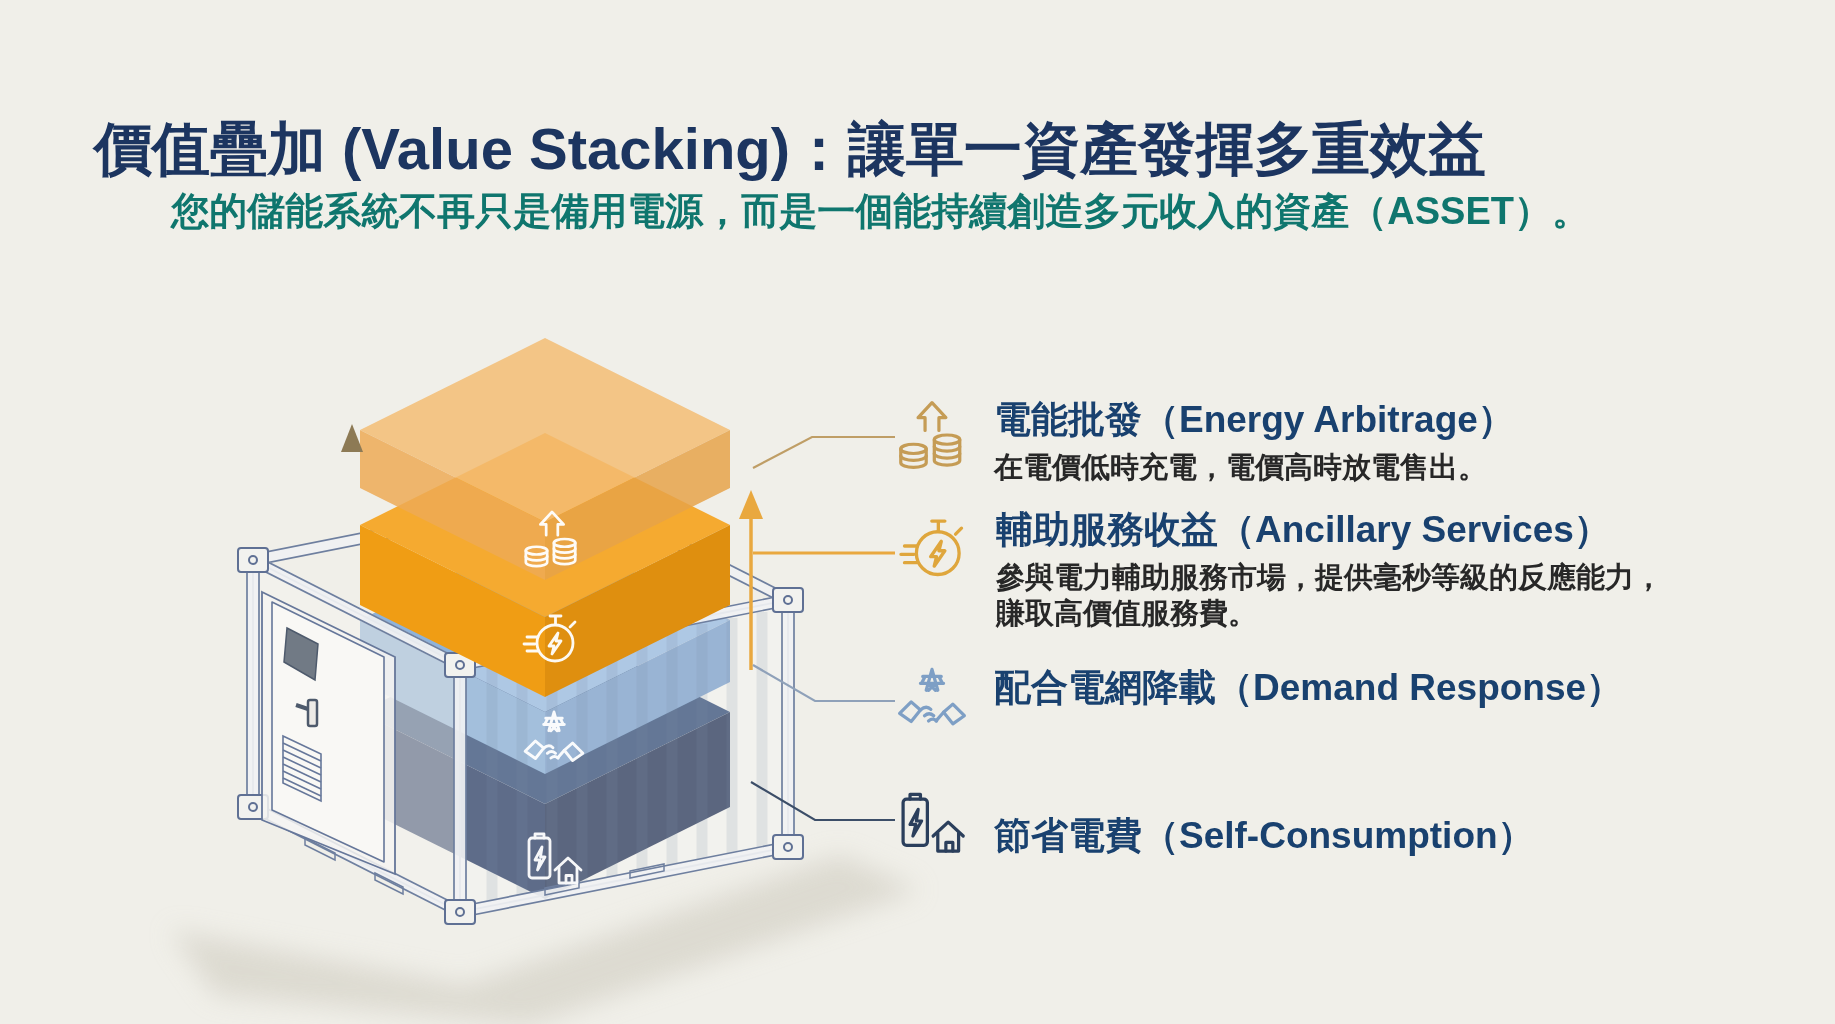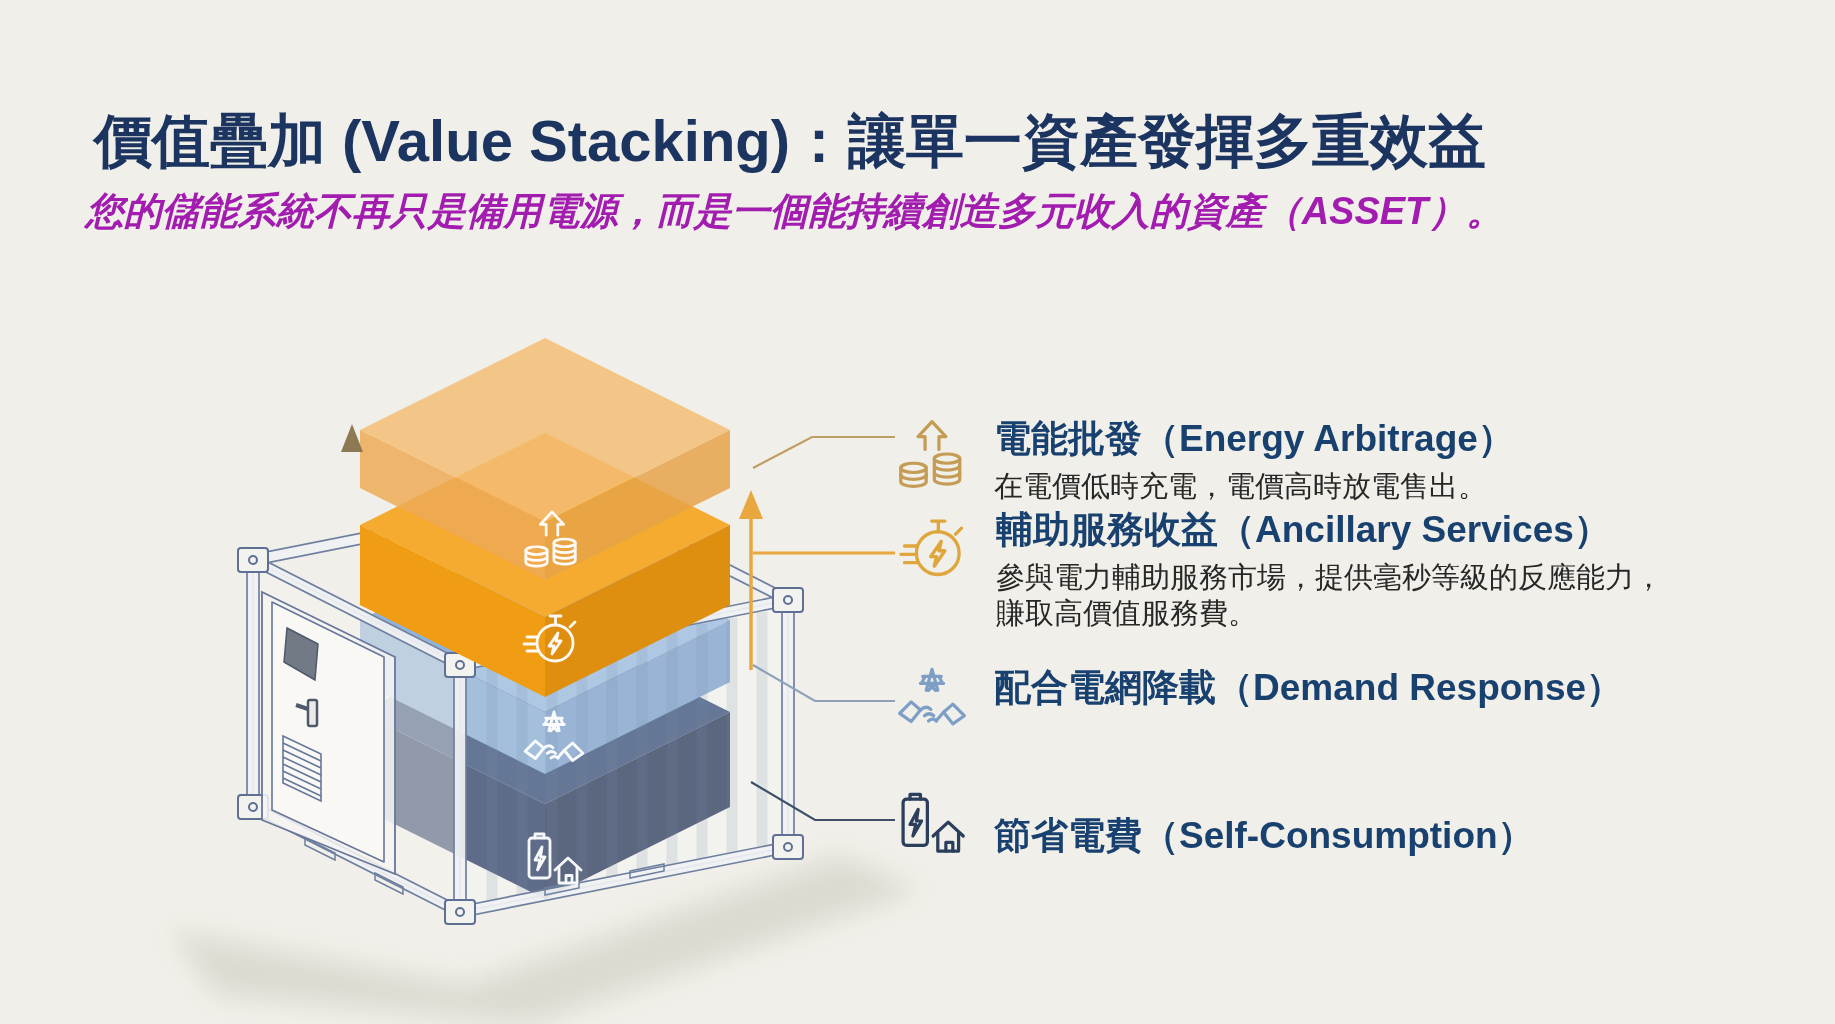--- a/index.html
+++ b/index.html
@@ -2,37 +2,37 @@
 <html><head>
 <meta charset="utf-8">
 <style>
   html,body{margin:0;padding:0;}
   body{
     width:1835px;height:1024px;position:relative;overflow:hidden;
     background:#f0efe9;
     font-family:"Liberation Sans","DejaVu Sans",sans-serif;
   }
   .page-title{
-    position:absolute;top:64px;left:0;width:1580px;text-align:center;
+    position:absolute;top:72px;left:0;width:1580px;text-align:center;
     font-size:58px;font-weight:800;color:#1c3560;letter-spacing:0;
   }
   .page-subtitle{
-    position:absolute;top:186px;left:0;width:1590px;text-align:center;
-    font-size:38px;font-weight:700;color:#a21caf;font-style:italic;
+    position:absolute;top:186px;left:0;width:1590px;text-align:right;
+    font-size:38px;font-weight:700;color:#0f766e;
   }
   #scene{position:absolute;left:0;top:0;width:1835px;height:1024px;}
   .benefit-item{
     position:absolute;left:895px;display:flex;align-items:flex-start;gap:25px;
   }
   .benefit-icon{flex:0 0 auto;}
   .benefit-text h3{
     margin:0;font-size:37px;font-weight:800;color:#19416f;line-height:1.18;white-space:nowrap;
   }
   .benefit-text p{
-    margin:7px 0 0 0;font-size:29px;color:#272727;line-height:1.27;width:684px;
+    margin:7px 0 0 0;font-size:29px;color:#272727;line-height:1.27;width:684px;font-weight:bold;
   }
   .ico{fill:none;stroke:currentColor;stroke-width:2.8;stroke-linecap:round;stroke-linejoin:round;}
 </style>
 </head>
 <body style="background: rgb(240, 239, 233);">
 
 <svg id="scene" viewBox="0 0 1835 1024" aria-hidden="true">
   <defs>
     <linearGradient id="agradL" x1="0" y1="1" x2="0" y2="0">
       <stop offset="0" stop-color="#55617a" stop-opacity="0"></stop>
@@ -249,21 +249,21 @@
     <path d="M753 468 L812 437 L895 437" stroke="#bf9e66" stroke-width="2.2"></path>
     <path d="M753 553 L895 553" stroke="#e9a83f" stroke-width="2.8"></path>
     <path d="M753 665 L815 701 L895 701" stroke="#8fa1b9" stroke-width="2.2"></path>
     <path d="M751 782 L815 820 L895 820" stroke="#3c4e68" stroke-width="2.2"></path>
   </g>
 </svg>
 
 <h1 class="page-title">價值疊加 (Value Stacking)：讓單一資產發揮多重效益</h1>
 <div class="page-subtitle">您的儲能系統不再只是備用電源，而是一個能持續創造多元收入的資產（ASSET）。</div>
 
-<div class="benefit-item" style="top:398px;margin-top:19px;">
+<div class="benefit-item" style="top:398px;">
   <svg class="benefit-icon" width="74" height="74" viewBox="0 0 64 64" style="color: rgb(197, 156, 85);">
     <use href="#sym-coins"></use>
   </svg>
   <div class="benefit-text">
     <h3>電能批發（Energy Arbitrage）</h3>
     <p>在電價低時充電，電價高時放電售出。</p>
   </div>
 </div>
 
 <div class="benefit-item" style="top:508px;">

